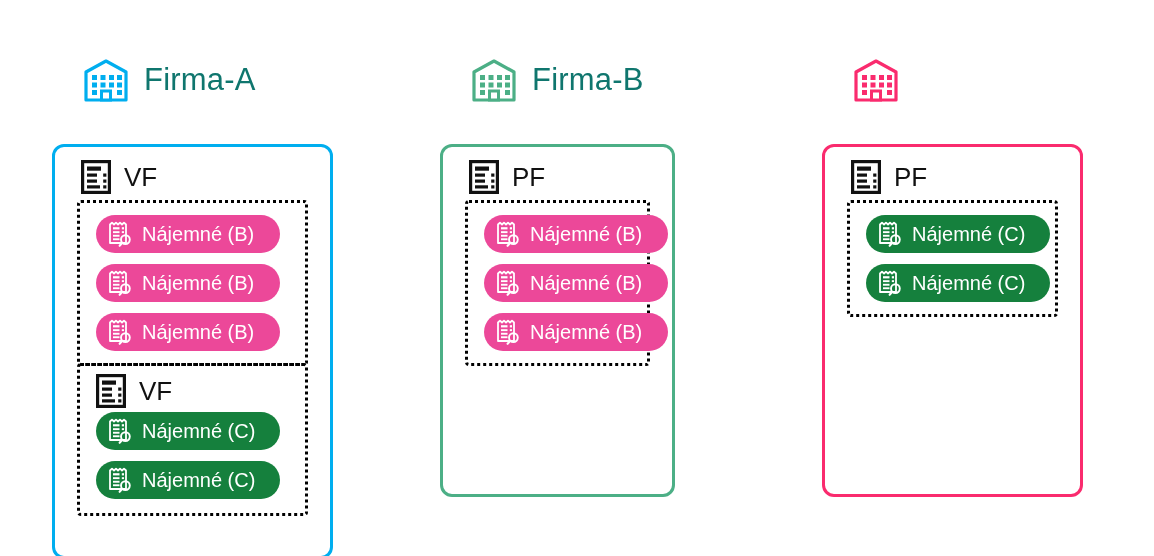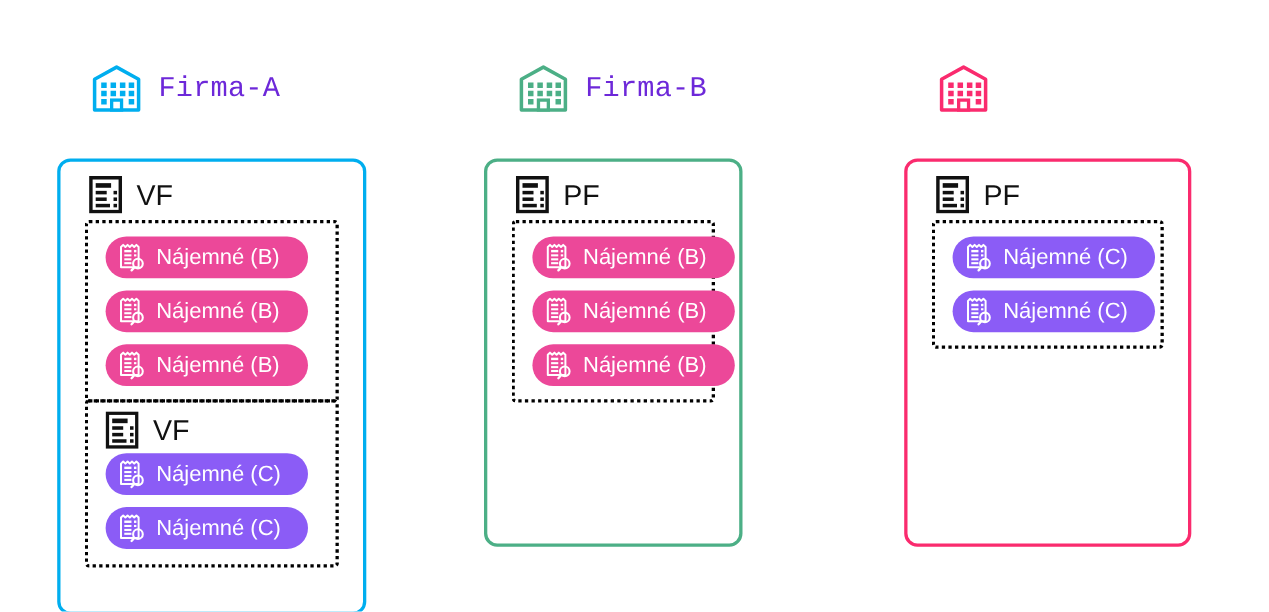--- a/index.html
+++ b/index.html
@@ -39,25 +39,24 @@
     padding-left: 30px;
     box-sizing: border-box;
   }
   .company-header .bldg-icon {
     width: 48px;
     height: 48px;
     display: block;
     flex: none;
   }
   .company-name {
-    font-size: 26px;
-    color: #6d28d9;
+    font-size: 31px;
+    color: #0f766e;
     letter-spacing: 0.2px;
     white-space: nowrap;
-    font-family: Liberation Mono, monospace;
   }
 
   
   .card {
     margin-top: 36px;
     border: 3px solid #00AEEF;
     border-radius: 12px;
     background: #ffffff;
     box-sizing: border-box;
     position: relative;
@@ -129,21 +128,21 @@
     display: block;
     flex: none;
   }
   .pill-label {
     font-size: 20px;
     color: #ffffff;
     white-space: nowrap;
     line-height: 1;
   }
   .pill.green { background: #ec4899; }
-  .pill.pink  { background: #8b5cf6; }
+  .pill.pink  { background: #15803d; }
 </style>
 </head>
 <body>
 
 <div class="board">
 
   <div class="company" data-col="a">
     <div class="company-header">
       <svg class="bldg-icon" viewBox="0 0 48 48">
         <path d="M4 16 L24 5 L44 16 L44 44 L4 44 Z" fill="none" stroke="#00AEEF" stroke-width="3.2" stroke-linejoin="round"></path>

